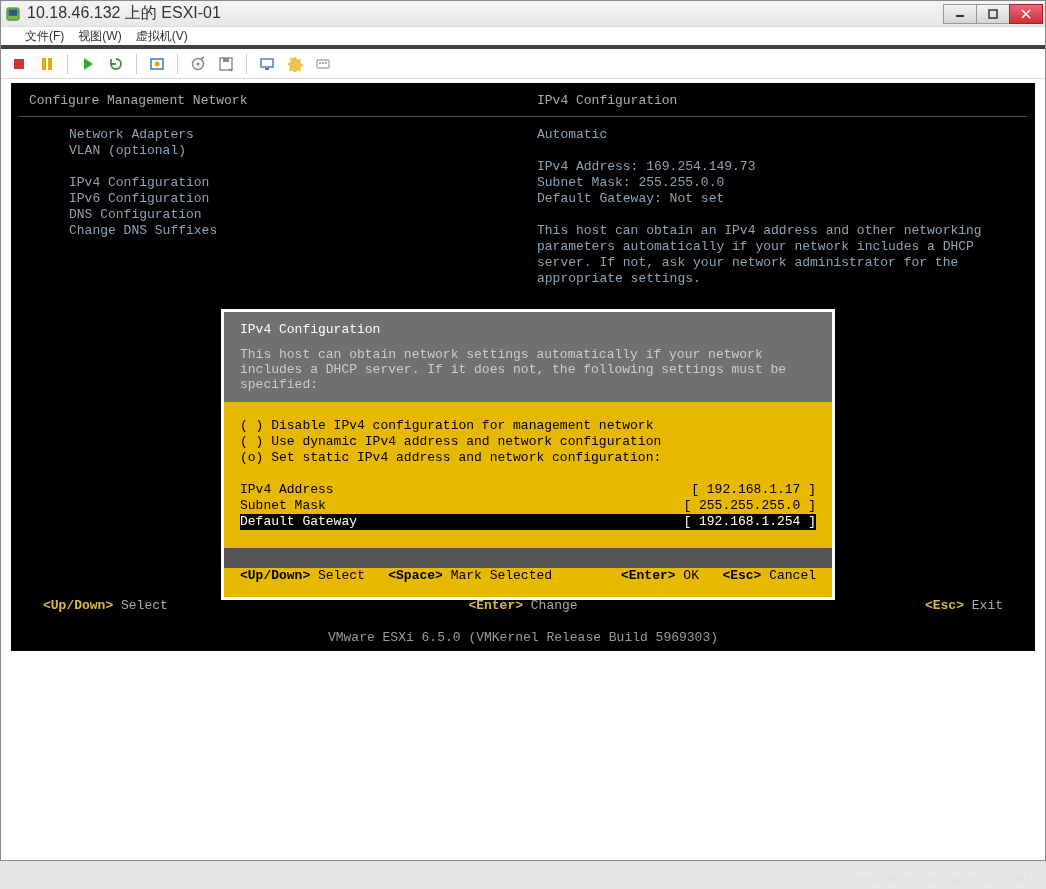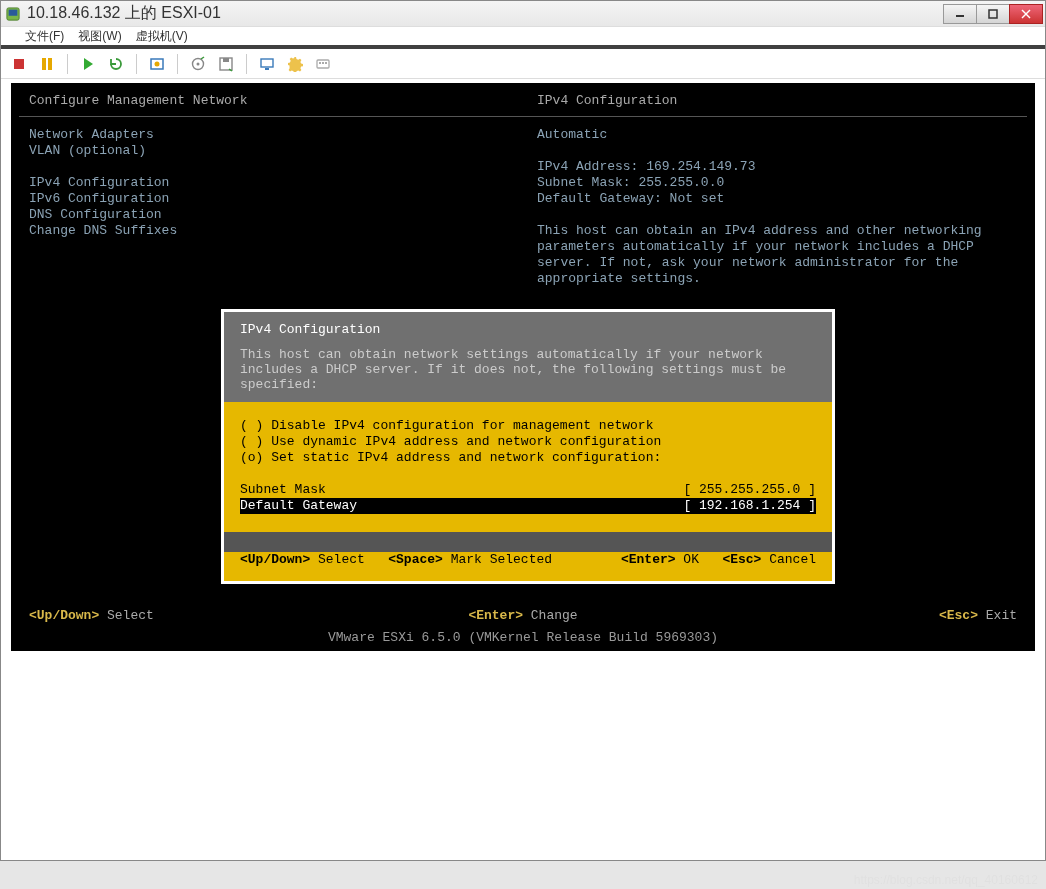--- a/index.html
+++ b/index.html
@@ -17,42 +17,42 @@
   .toolbar { height: 30px; display:flex; align-items:center; padding: 0 6px; gap: 4px; border-bottom:1px solid #ddd;}
   .tbtn { width: 24px; height: 24px; display:flex; align-items:center; justify-content:center; border:1px solid transparent; border-radius:3px;}
   .tsep { width:1px; height:20px; background:#ccc; margin:0 4px;}
   .tbtn svg { width:16px;height:16px;}
   .console { position:relative; margin:4px 10px 10px 10px; height: 568px; background:#000; font-family: "Courier New", monospace; font-size:13px; color:#8ba3b5; }
   .console-inner { padding: 0; position:relative; height:100%; }
   .hdr-line { display:flex; padding: 10px 18px 6px 18px; }
   .hdr-left { flex:1; color:#aaa;}
   .hdr-right { width: 480px; color:#aaa;}
   .divider { height:1px; background:#555; margin:2px 8px 10px 8px;}
-  .body-cols { display:flex; padding: 0 18px;}
+  .body-cols { display:flex; padding: 0 18px; margin-left: 40px;}
   .col-left { flex:1; color:#8ba3b5;}
   .col-right { width:480px; color:#8ba3b5;}
   .col-left div, .col-right div { line-height: 16px; white-space:pre; }
   .spacer { height:16px;}
   .dialog { position:absolute; left:210px; top:226px; width:614px; border:3px solid #fff; background:#555;}
   .dlg-head { background:#707070; color:#ddd; padding:10px 16px 10px 16px; font-family:"Courier New",monospace; font-size:13px;}
   .dlg-title { color:#fff; margin-bottom:10px;}
   .dlg-desc { color:#ccc; line-height:15px;}
   .dlg-body { background:#e6b800; color:#000; padding:16px 16px 18px 16px; font-family:"Courier New",monospace; font-size:13px;}
   .opt { line-height:16px;}
   .fields { margin-top:16px;}
   .fld { display:flex; line-height:16px;}
   .fld-label { flex:1;}
   .fld-val { }
   .fld.selected { background:#000; color:#fff;}
   .dlg-foot { background:#e6b800; color:#000; padding:0 16px 14px 16px; font-family:"Courier New",monospace; font-size:13px; display:flex;margin-top:20px;}
   .foot-left { flex:1;}
   .foot-right {}
   .key { font-weight:bold;}
   .yellow { color:#d9b84a;}
-  .bottom-bar { position:absolute; bottom:28px; left:0; right:0; padding:0 18px; display:flex; color:#aaa;}
+  .bottom-bar { position:absolute; bottom:38px; left:0; right:0; padding:0 32px; display:flex; color:#aaa;}
   .bottom-left{flex:1;}
   .bottom-mid{position:absolute;left:50%;transform:translateX(-50%);}
   .bottom-right{}
   .version { position:absolute; bottom:6px; left:0; right:0; text-align:center; color:#999;}
   .watermark { position:absolute; right:8px; bottom:2px; font-size:12px; color:#ddd; font-family:Arial; opacity:0.6;}
 </style>
 </head>
 <body>
 
 <div class="window">
@@ -195,20 +195,24 @@
           <div class="dlg-desc">This host can obtain network settings automatically if your network</div>
           <div class="dlg-desc">includes a DHCP server. If it does not, the following settings must be</div>
           <div class="dlg-desc">specified:</div>
         </div>
         <div class="dlg-body">
           <div class="opt">( ) Disable IPv4 configuration for management network</div>
           <div class="opt">( ) Use dynamic IPv4 address and network configuration</div>
           <div class="opt">(o) Set static IPv4 address and network configuration:</div>
           <div class="fields">
             <div class="fld">
+              <span class="fld-label">IPv4 Address</span>
+              <span class="fld-val">[ 192.168.1.17     ]</span>
+            </div>
+            <div class="fld">
               <span class="fld-label">Subnet Mask</span>
               <span class="fld-val">[ 255.255.255.0    ]</span>
             </div>
             <div class="fld selected">
               <span class="fld-label">Default Gateway</span>
               <span class="fld-val">[ 192.168.1.254    ]</span>
             </div>
           </div>
         </div>
         <div class="dlg-foot">

